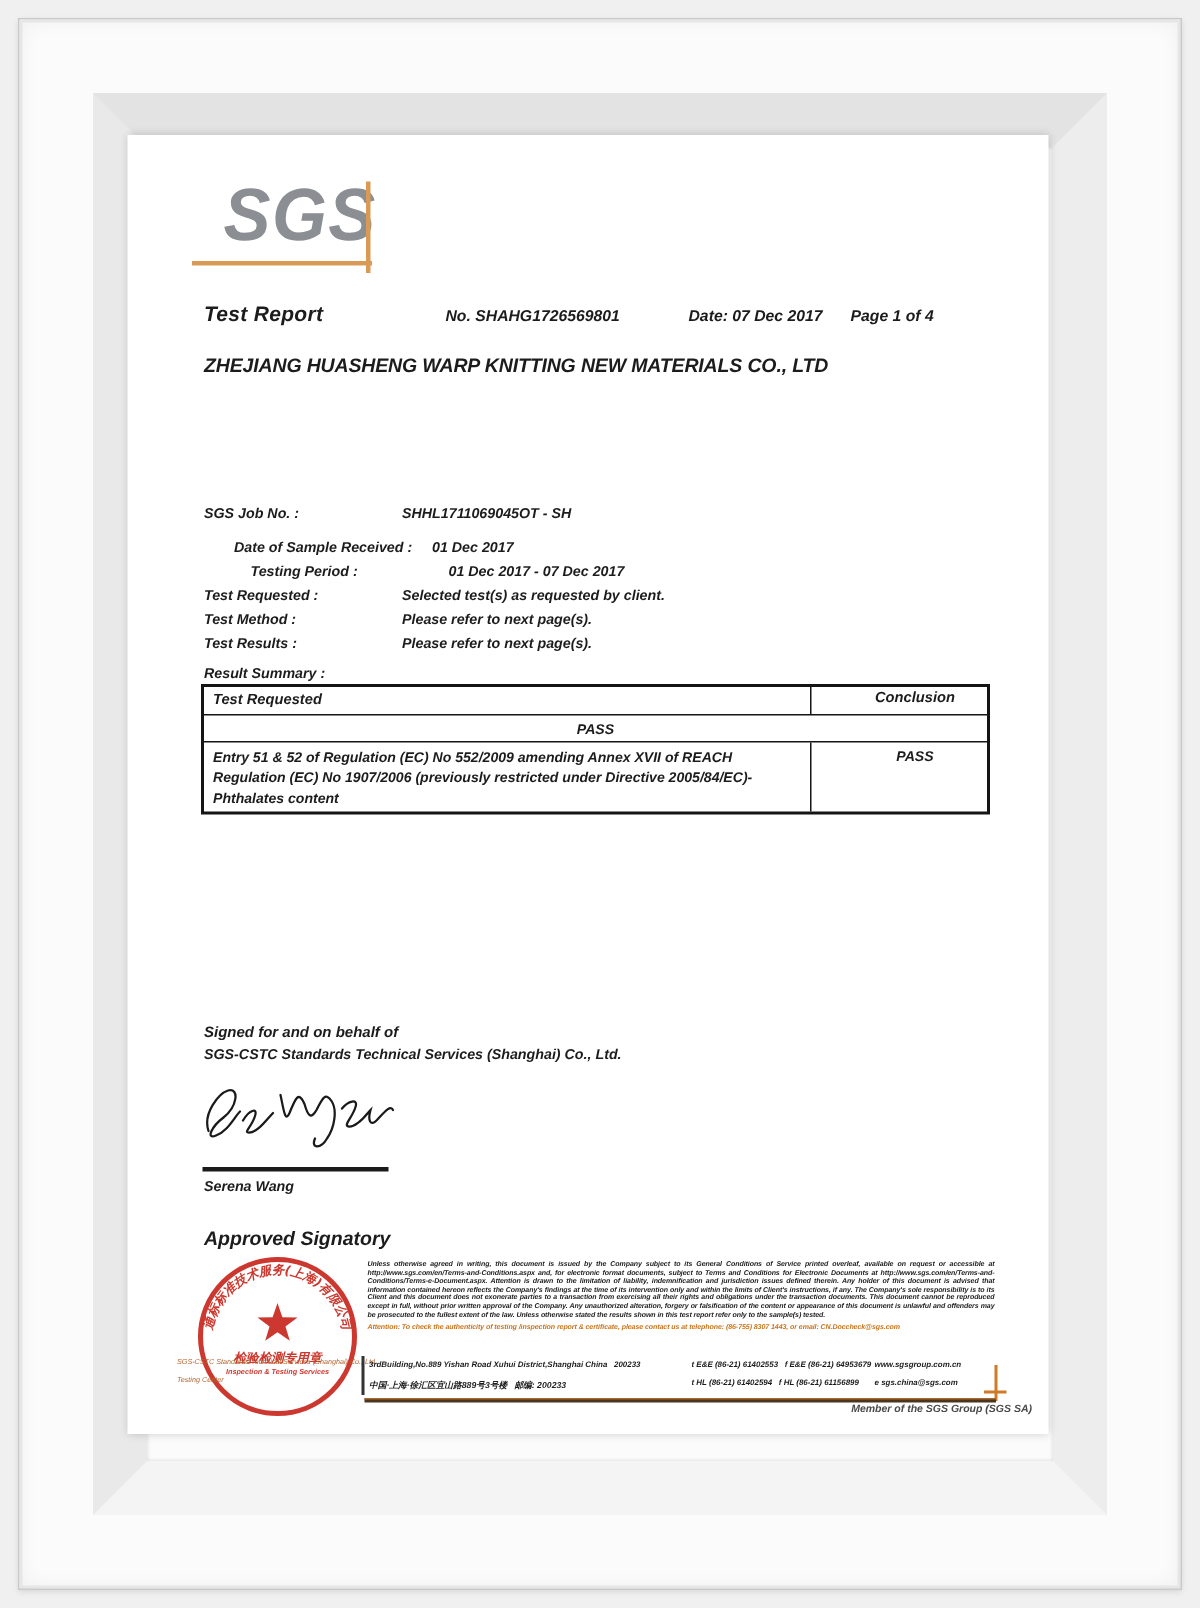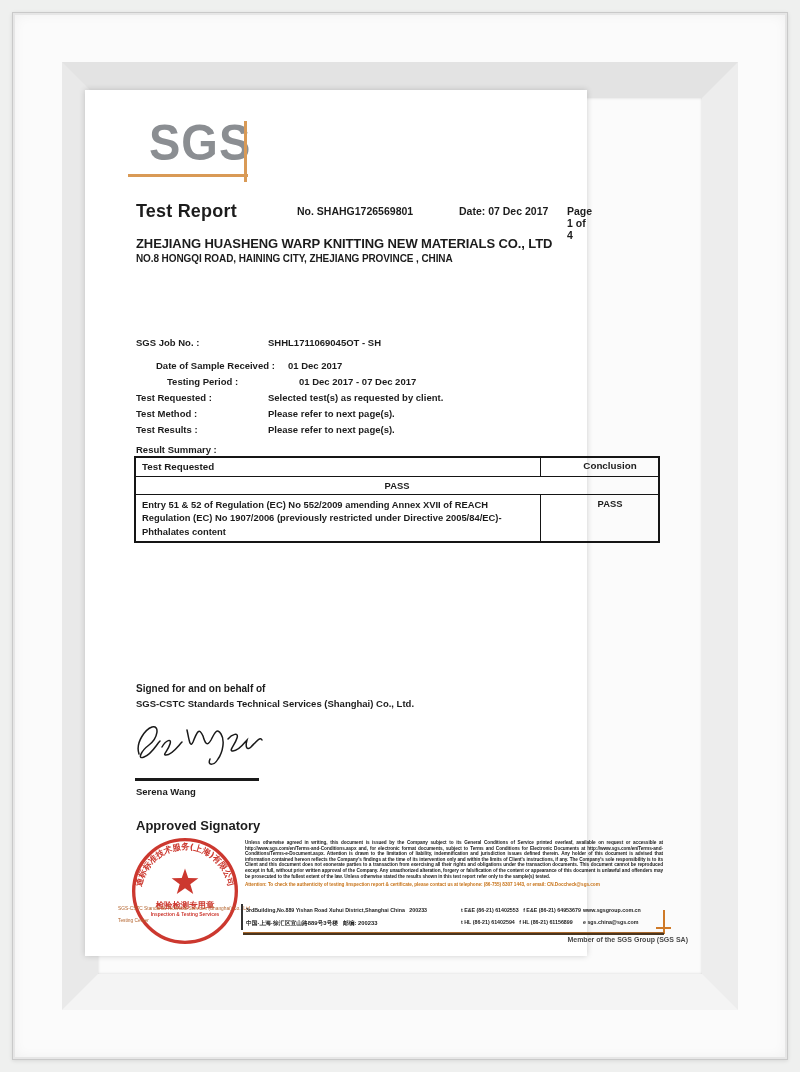--- a/index.html
+++ b/index.html
@@ -19,31 +19,32 @@
   }
   .bevel{
     position:absolute; inset:49px;
     border:36px solid;
     border-color:#e3e3e3 #ededed #f4f4f4 #e9e9e9;
     box-sizing:content-box;
     box-shadow: inset 0 0 3px rgba(0,0,0,.15);
   }
   
   .paper{
-    position:absolute; left:85px; top:90px; width:502px; height:866px;
+    position:absolute; left:85px; top:90px; width:614px; height:866px;
     background:#ffffff;
     box-shadow:0 0 6px rgba(0,0,0,.18);
     color:#1c1c1c;
+    font-style:italic;
   }
   
   .logo-text{left:64px; top:24px; font-size:47px; font-weight:bold; color:#8b8e92; letter-spacing:1px; transform:scaleY(1.05); transform-origin:top left;}
   .logo-underline{left:43px; top:84px; width:120px; height:2.5px; background:#d99a56;}
   .logo-vline{left:159px; top:31px; width:2.5px; height:61px; background:#d99a56;}
   
-  .title{left:51px; top:111px; font-size:18px; font-weight:bold; letter-spacing:.2px;}
+  .title{left:51px; top:111px; font-size:14px; font-weight:bold; letter-spacing:.2px;}
   .hmeta{top:115px; font-size:10.5px; font-weight:bold;}
   .report-no{left:212px;}
   .hdate{left:374px;}
   .hpage{left:482px;}
   .client-name{left:51px; top:146px; font-size:13px; font-weight:bold; letter-spacing:-.1px;}
   .client-addr{left:51px; top:163px; font-size:10px; font-weight:bold; letter-spacing:-.1px;}
   
   .intro{left:51px; top:228px; font-size:9.3px; font-weight:600; letter-spacing:-.1px;}
   .drow{left:51px; font-size:9.5px; font-weight:600;}
   .drow .dval{position:absolute; left:132px; white-space:pre;}
@@ -93,21 +94,20 @@
   <div class="abs logo-text">SGS</div>
   <div class="abs logo-underline"></div>
   <div class="abs logo-vline"></div>
 
   <div class="abs title">Test Report</div>
   <div class="abs hmeta report-no">No. SHAHG1726569801</div>
   <div class="abs hmeta hdate">Date: 07 Dec 2017</div>
   <div class="abs hmeta hpage">Page 1 of 4</div>
 
   <div class="abs client-name">ZHEJIANG HUASHENG WARP KNITTING NEW MATERIALS CO., LTD</div>
-  <div class="abs client-addr">NO.8 HONGQI ROAD, HAINING CITY, ZHEJIANG PROVINCE , CHINA</div>
 
 
   <div class="abs drow d0">
     <span class="dlab">SGS Job No. :</span>
     <span class="dval">SHHL1711069045OT - SH</span>
   </div>
   <div class="abs drow d1">
     <span class="dlab">Date of Sample Received :</span>
     <span class="dval">01 Dec 2017</span>
   </div>

